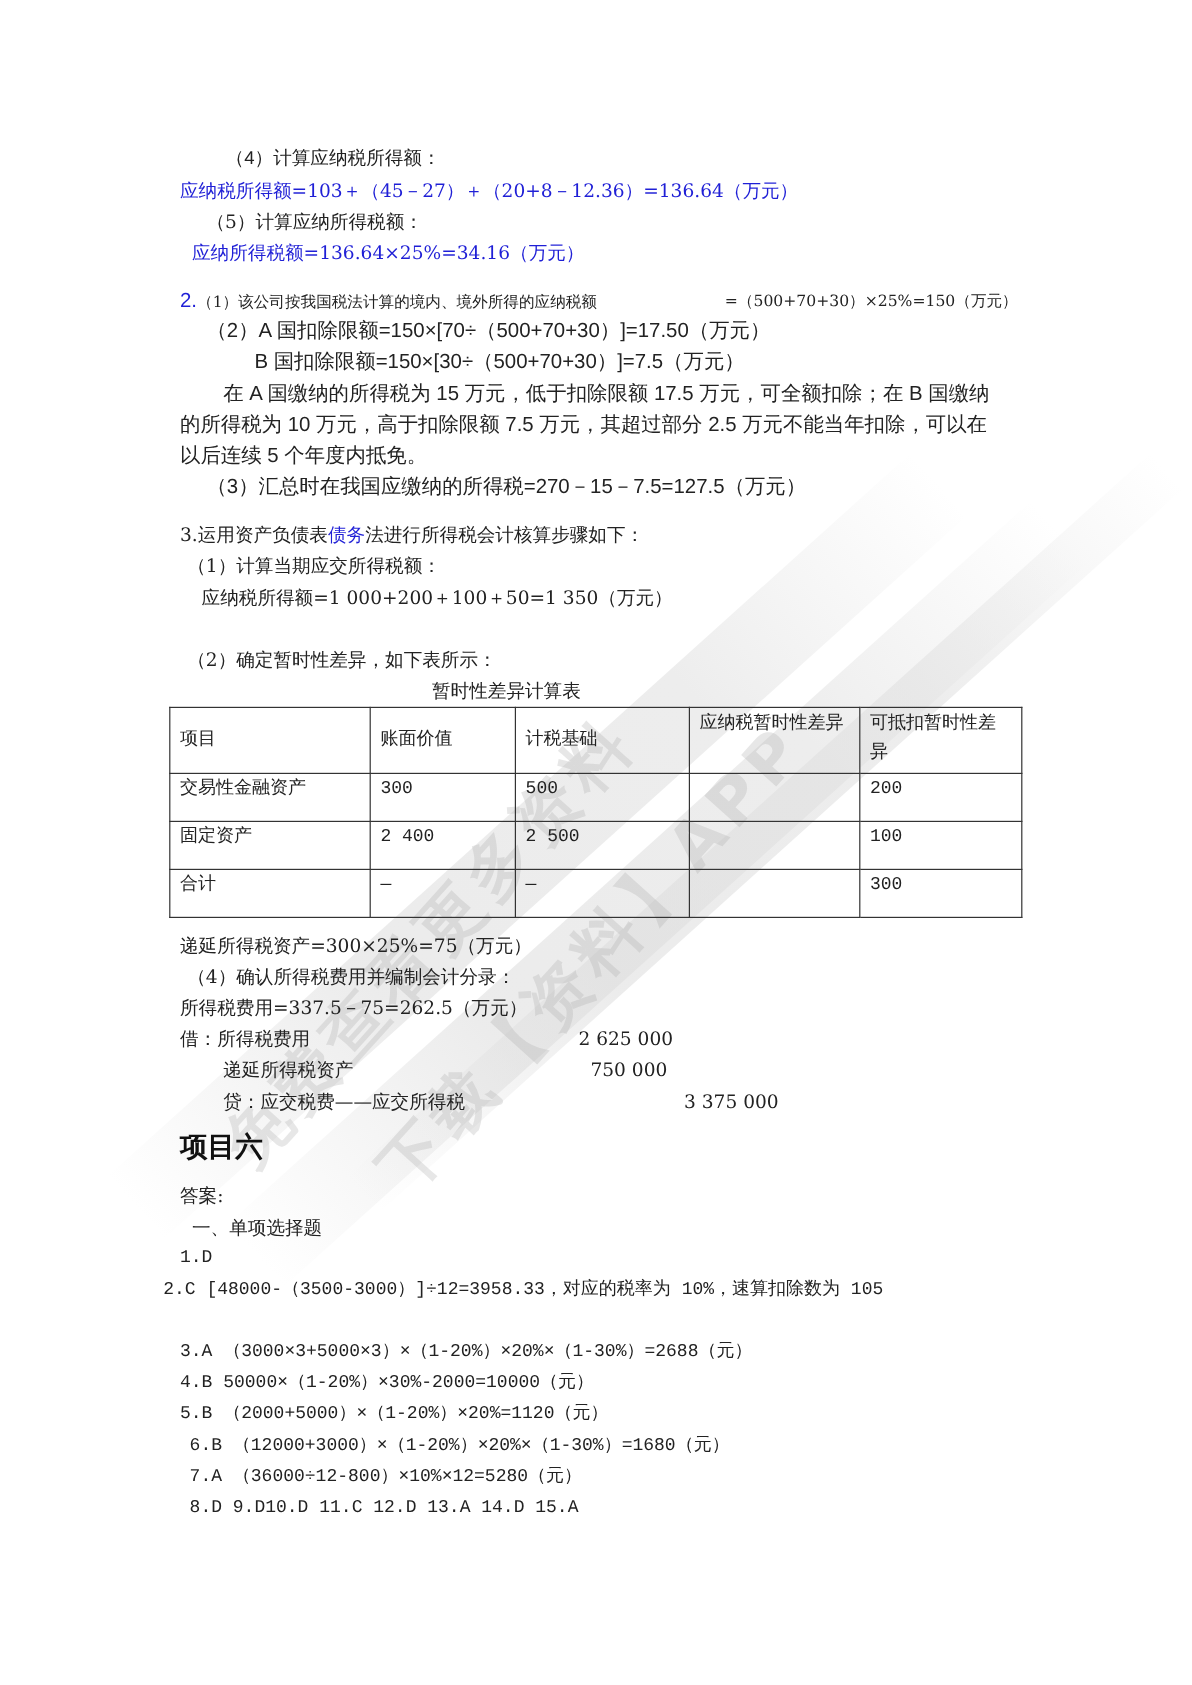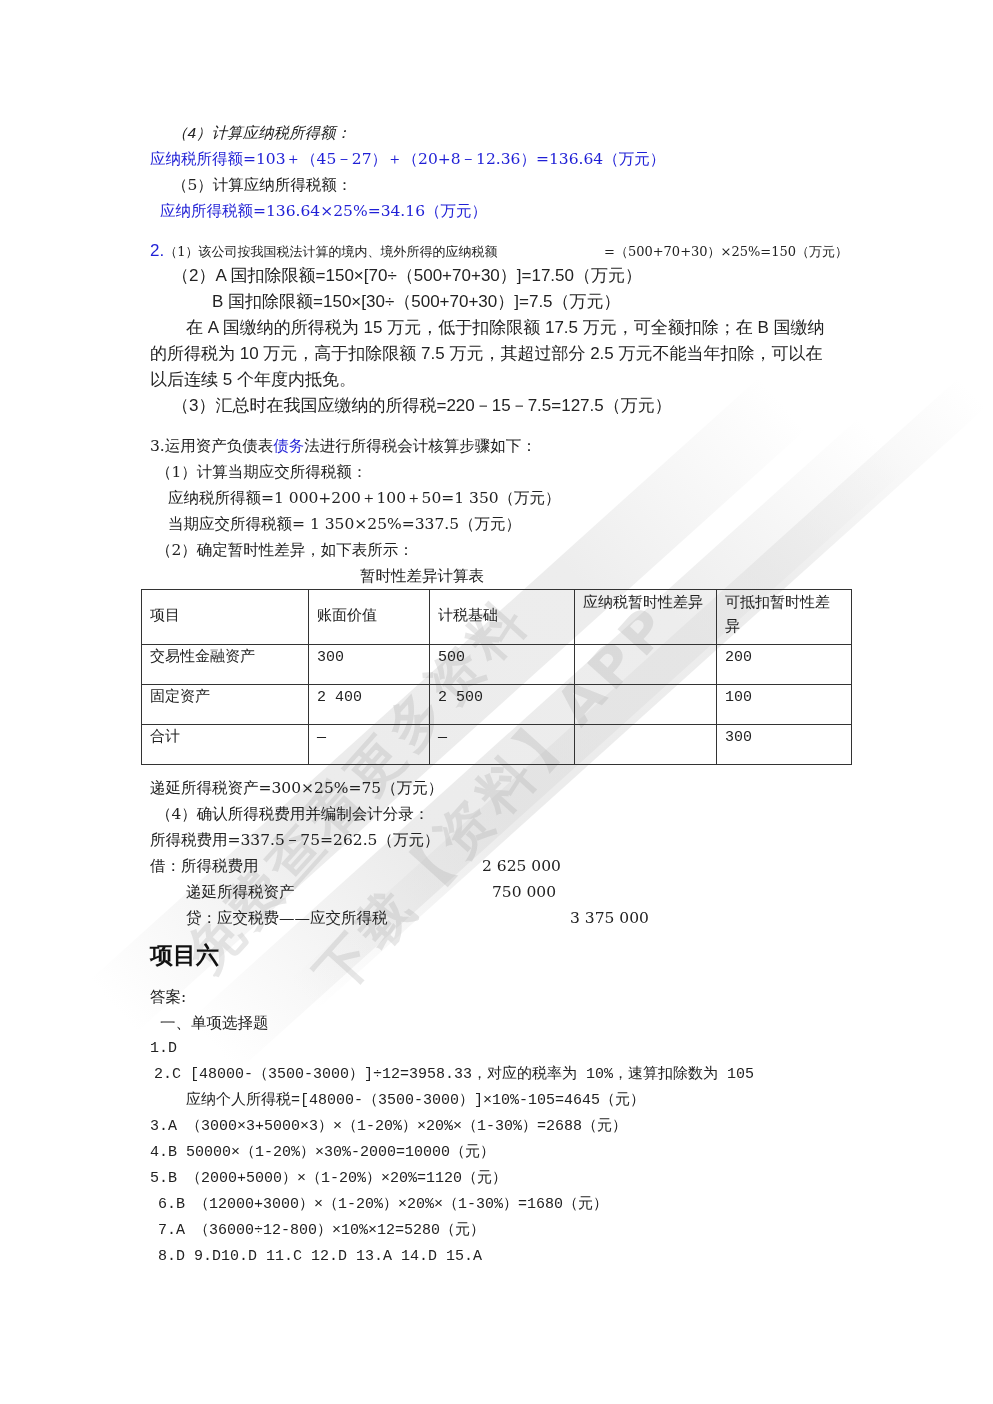--- a/index.html
+++ b/index.html
@@ -52,42 +52,41 @@
 <div class="watermark">
   <div class="wm-band" style="left:-40px; top:560px; transform: rotate(-42deg);"></div>
   <div class="wm-band" style="left:60px; top:600px; transform: rotate(-42deg);"></div>
   <div class="wm-band" style="left:160px; top:560px; transform: rotate(-42deg); height:40px;"></div>
   <div class="wm-text" style="left:40px; top:520px; transform: rotate(-48deg);">免费查看更多资料</div>
   <div class="wm-text" style="left:170px; top:540px; transform: rotate(-48deg);">下载【资料】APP</div>
 </div>
 
 <div class="page">
 
-  <div class="line sans" style="left:172px; top:123px;font-style:italic;">（4）计算应纳税所得额：</div>
+  <div class="line sans" style="left:188px; top:123px;">（4）计算应纳税所得额：</div>
   <div class="line blue" style="left:150px; top:149px;">应纳税所得额=103＋（45－27）＋（20+8－12.36）=136.64（万元）</div>
   <div class="line" style="left:172px; top:175px;">（5）计算应纳所得税额：</div>
   <div class="line blue" style="left:160px; top:201px;">应纳所得税额=136.64×25%=34.16（万元）</div>
 
   <div class="line" style="left:150px; top:241px;">
     <span class="blue sans big">2.</span><span class="small">（1）该公司按我国税法计算的境内、境外所得的应纳税额</span>
   </div>
   <div class="line small" style="left:604px; top:242px;">=（500+70+30）×25%=150（万元）</div>
   <div class="line sans big" style="left:172px; top:266px;">（2）A 国扣除限额=150×[70÷（500+70+30）]=17.50（万元）</div>
   <div class="line sans big" style="left:212px; top:292px;">B 国扣除限额=150×[30÷（500+70+30）]=7.5（万元）</div>
   <div class="line sans big" style="left:186px; top:318px;">在 A 国缴纳的所得税为 15 万元，低于扣除限额 17.5 万元，可全额扣除；在 B 国缴纳</div>
   <div class="line sans big" style="left:150px; top:344px;">的所得税为 10 万元，高于扣除限额 7.5 万元，其超过部分 2.5 万元不能当年扣除，可以在</div>
   <div class="line sans big" style="left:150px; top:370px;">以后连续 5 个年度内抵免。</div>
-  <div class="line sans big" style="left:172px; top:396px;">（3）汇总时在我国应缴纳的所得税=220－15－7.5=127.5（万元）</div>
+  <div class="line sans big" style="left:172px; top:396px;">（3）汇总时在我国应缴纳的所得税=270－15－7.5=127.5（万元）</div>
 
   <div class="line" style="left:150px; top:436px;">
     <span>3.运用资产负债表</span><span class="blue">债务</span><span>法进行所得税会计核算步骤如下：</span>
   </div>
   <div class="line" style="left:156px; top:462px;">（1）计算当期应交所得税额：</div>
   <div class="line" style="left:168px; top:488px;">应纳税所得额=1 000+200＋100＋50=1 350（万元）</div>
-  <div class="line" style="left:168px; top:514px;">当期应交所得税额= 1 350×25%=337.5（万元）</div>
   <div class="line" style="left:156px; top:540px;">（2）确定暂时性差异，如下表所示：</div>
 
   <div class="caption">暂时性差异计算表</div>
   <table class="diff">
     <tbody>
         <tr class="head">
       <td style="width:150px; vertical-align:middle;">项目</td>
       <td style="width:104px; vertical-align:middle;">账面价值</td>
       <td style="width:128px; vertical-align:middle;">计税基础</td>
       <td style="width:125px; white-space:normal; word-break:break-all;">应纳税暂时性差异</td>
@@ -125,21 +124,20 @@
   <div class="line" style="left:482px; top:856px;">2 625 000</div>
   <div class="line" style="left:186px; top:882px;">递延所得税资产</div>
   <div class="line" style="left:492px; top:882px;">750 000</div>
   <div class="line" style="left:186px; top:908px;">贷：应交税费——应交所得税</div>
   <div class="line" style="left:570px; top:908px;">3 375 000</div>
 
   <div class="heading">项目六</div>
   <div class="line" style="left:150px; top:987px;">答案:</div>
   <div class="line" style="left:160px; top:1013px;">一、单项选择题</div>
   <div class="line mono" style="left:150px; top:1039px;">1.D</div>
-  <div class="line mono" style="left:154px; top:1065px;">2.C [48000-（3500-3000）]÷12=3958.33，对应的税率为 10%，速算扣除数为 105</div>
-  <div class="line mono" style="left:186px; top:1091px;">应纳个人所得税=[48000-（3500-3000）]×10%-105=4645（元）</div>
+  <div class="line mono" style="left:136px; top:1065px;">2.C [48000-（3500-3000）]÷12=3958.33，对应的税率为 10%，速算扣除数为 105</div>
   <div class="line mono" style="left:150px; top:1117px;">3.A （3000×3+5000×3）×（1-20%）×20%×（1-30%）=2688（元）</div>
   <div class="line mono" style="left:150px; top:1143px;">4.B  50000×（1-20%）×30%-2000=10000（元）</div>
   <div class="line mono" style="left:150px; top:1169px;">5.B  （2000+5000）×（1-20%）×20%=1120（元）</div>
   <div class="line mono" style="left:158px; top:1195px;">6.B  （12000+3000）×（1-20%）×20%×（1-30%）=1680（元）</div>
   <div class="line mono" style="left:158px; top:1221px;">7.A  （36000÷12-800）×10%×12=5280（元）</div>
   <div class="line mono" style="left:158px; top:1247px;">8.D 9.D10.D 11.C 12.D 13.A 14.D 15.A</div>
 </div>
 
 </body></html>

